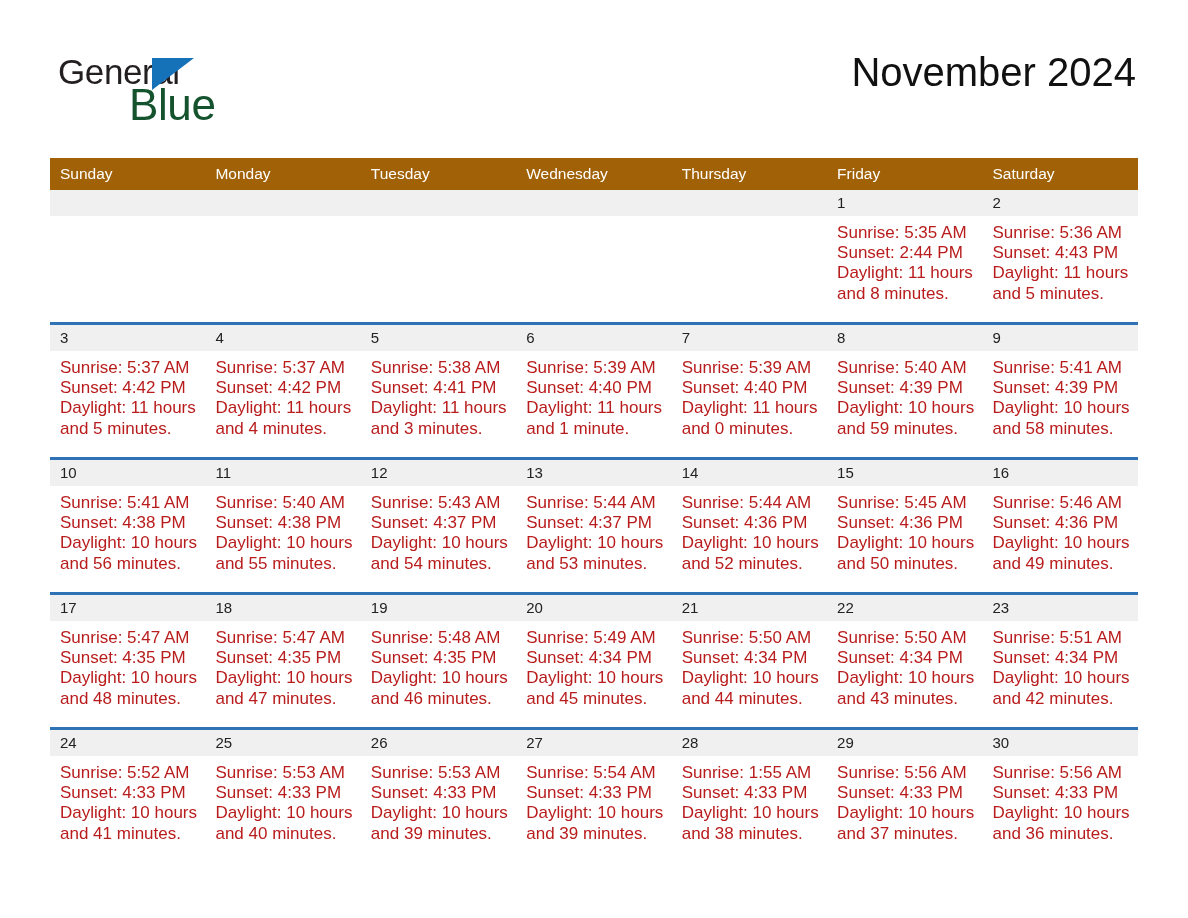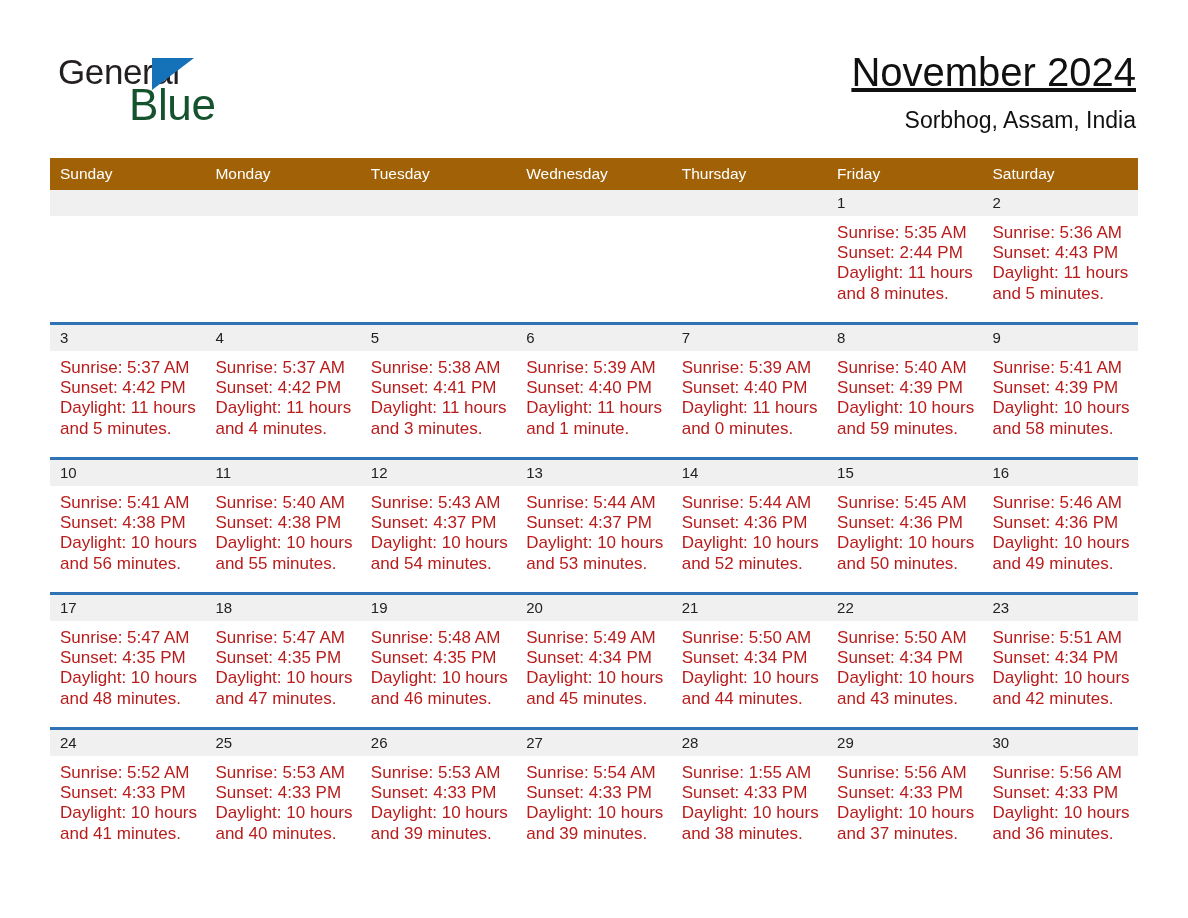--- a/index.html
+++ b/index.html
@@ -69,21 +69,20 @@
     position: absolute;
     right: 52px;
     top: 48px;
     font-size: 40px;
     font-weight: normal;
     color: #111111;
     letter-spacing: 0px;
     line-height: 48px;
     text-align: right;
     white-space: nowrap;
-    text-decoration: underline;
   }
   .subtitle {
     position: absolute;
     right: 52px;
     top: 106px;
     font-size: 23px;
     font-weight: normal;
     color: #111111;
     line-height: 28px;
     text-align: right;
@@ -159,21 +158,20 @@
 
   <div class="header">
 
     <div class="logo">
       <span class="logo-general">General</span>
       <span class="logo-tri"></span>
       <span class="logo-blue">Blue</span>
     </div>
 
     <div class="title">November 2024</div>
-    <div class="subtitle">Sorbhog, Assam, India</div>
   </div>
 
   <div class="calendar">
     <table class="cal-table">
       <thead>
         <tr>
           <th>Sunday</th>
           <th>Monday</th>
           <th>Tuesday</th>
           <th>Wednesday</th>

